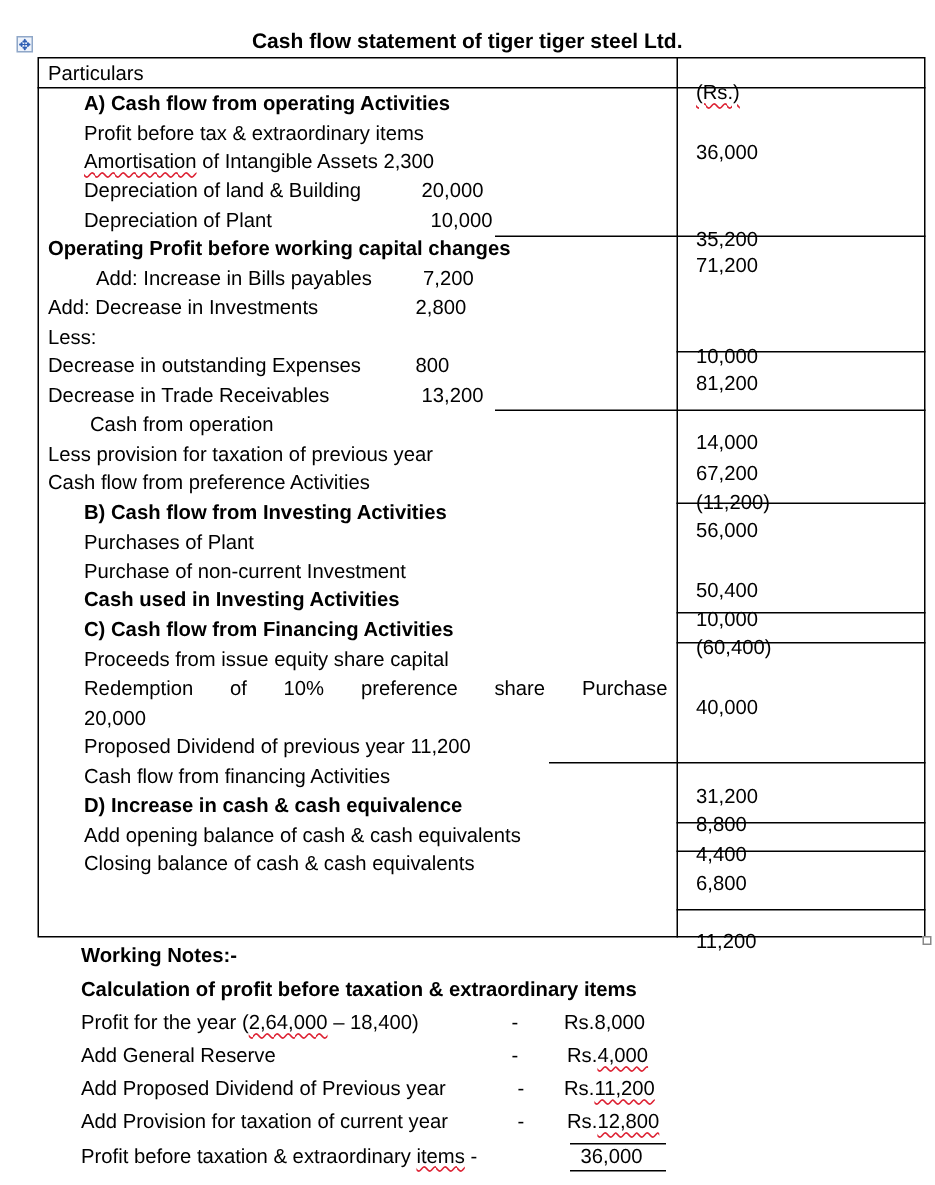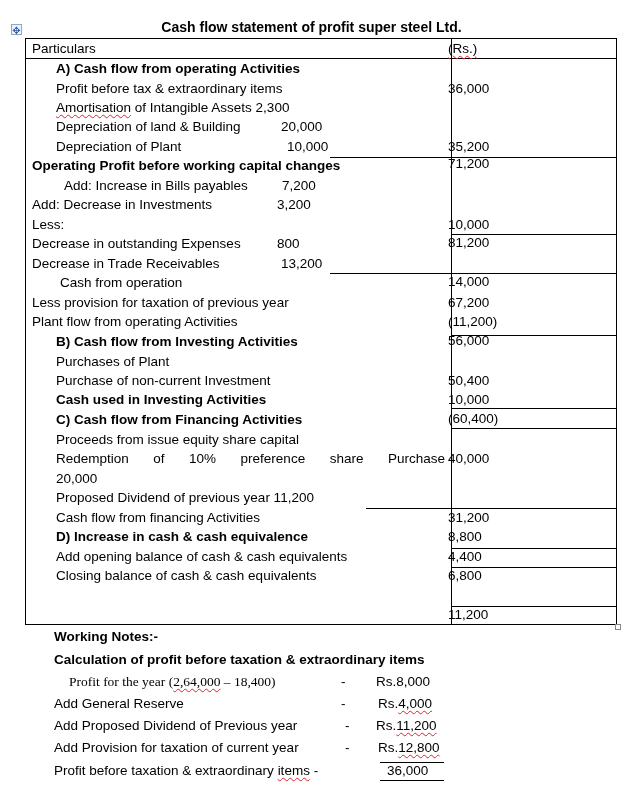--- a/index.html
+++ b/index.html
@@ -8,27 +8,27 @@
   .abs { position: absolute; white-space: nowrap; line-height: 19px; }
   .b { font-weight: bold; }
   .title { left: 0; width: 623px; top: 18px; text-align: center; font-weight: bold; font-size: 14px; }
   .handle { position: absolute; left: 11px; top: 24px; width: 11px; height: 11px; border: 1px solid #8fa7c8;
             background: #eef3fb; color: #2f5fb3; font-size: 10px; line-height: 11px; text-align: center; box-sizing: border-box; }
   .resize { position: absolute; left: 615px; top: 624px; width: 6px; height: 6px; border: 1px solid #888; background: #fff; box-sizing: border-box; }
   .tbl { position: absolute; left: 25px; top: 38px; width: 592px; height: 587px; border: 1px solid #000; box-sizing: border-box; }
   .vline { position: absolute; left: 451px; top: 38px; width: 1px; height: 587px; background: #000; }
   .hl { position: absolute; height: 1px; background: #000; }
   .wavy { text-decoration: underline wavy #d23; text-decoration-thickness: 1px; text-underline-offset: 2px; }
-  .num { left: 448px; }
+  .num { left: 464px; margin-top: 13px; }
 </style>
 </head>
 <body>
 
 <div class="handle">✥</div>
-<div class="abs title">Cash flow statement of profit super steel Ltd.</div>
+<div class="abs title">Cash flow statement of tiger tiger steel Ltd.</div>
 
 <div class="tbl"></div>
 <div class="vline"></div>
 
 <div class="hl" style="left:25px;width:592px;top:58px;"></div>
 <div class="hl" style="left:330px;width:287px;top:157px;"></div>
 <div class="hl" style="left:451px;width:166px;top:234px;"></div>
 <div class="hl" style="left:330px;width:287px;top:273px;"></div>
 <div class="hl" style="left:451px;width:166px;top:335px;"></div>
 <div class="hl" style="left:451px;width:166px;top:408px;"></div>
@@ -49,33 +49,33 @@
 <div class="abs" style="left:281px;top:117px;">20,000</div>
 <div class="abs" style="left:56px;top:137px;">Depreciation of Plant</div>
 <div class="abs" style="left:287px;top:137px;">10,000</div>
 <div class="abs num" style="top:137px;">35,200</div>
 
 <div class="abs b" style="left:32px;top:156px;">Operating Profit before working capital changes</div>
 <div class="abs num" style="top:154px;">71,200</div>
 <div class="abs" style="left:32px;top:176px;margin-left:32px;">Add: Increase in Bills payables</div>
 <div class="abs" style="left:282px;top:176px;">7,200</div>
 <div class="abs" style="left:32px;top:195px;">Add: Decrease in Investments</div>
-<div class="abs" style="left:277px;top:195px;">3,200</div>
+<div class="abs" style="left:277px;top:195px;">2,800</div>
 <div class="abs" style="left:32px;top:215px;">Less:</div>
 <div class="abs num" style="top:215px;">10,000</div>
 <div class="abs" style="left:32px;top:234px;">Decrease in outstanding Expenses</div>
 <div class="abs" style="left:277px;top:234px;">800</div>
 <div class="abs num" style="top:233px;">81,200</div>
 <div class="abs" style="left:32px;top:254px;">Decrease in Trade Receivables</div>
 <div class="abs" style="left:281px;top:254px;">13,200</div>
 <div class="abs" style="left:32px;top:273px;margin-left:28px;">Cash from operation</div>
 <div class="abs num" style="top:272px;">14,000</div>
 <div class="abs" style="left:32px;top:293px;">Less provision for taxation of previous year</div>
 <div class="abs num" style="top:293px;">67,200</div>
-<div class="abs" style="left:32px;top:312px;">Plant flow from operating Activities</div>
+<div class="abs" style="left:32px;top:312px;">Cash flow from preference Activities</div>
 <div class="abs num" style="top:312px;">(11,200)</div>
 
 <div class="abs b" style="left:56px;top:332px;">B)  Cash flow from Investing Activities</div>
 <div class="abs num" style="top:331px;">56,000</div>
 <div class="abs" style="left:56px;top:352px;">Purchases of Plant</div>
 <div class="abs" style="left:56px;top:371px;">Purchase of non-current Investment</div>
 <div class="abs num" style="top:371px;">50,400</div>
 <div class="abs b" style="left:56px;top:390px;">Cash used in Investing Activities</div>
 <div class="abs num" style="top:390px;">10,000</div>
 
@@ -102,21 +102,21 @@
 <div class="abs num" style="top:547px;">4,400</div>
 <div class="abs" style="left:56px;top:566px;">Closing balance of cash &amp; cash equivalents</div>
 <div class="abs num" style="top:566px;text-align:right;">6,800</div>
 <div class="abs num" style="top:605px;">11,200</div>
 
 <div class="resize"></div>
 
 <div class="abs b" style="left:54px;top:627px;">Working Notes:-</div>
 <div class="abs b" style="left:54px;top:650px;">Calculation of profit before taxation &amp; extraordinary items</div>
 
-<div class="abs" style="left:69px;top:672px;font-family:Liberation Serif, serif;"><span>Profit for the year (</span><span class="wavy">2,64,000</span><span> – 18,400)</span></div>
+<div class="abs" style="left:54px;top:672px;"><span>Profit for the year (</span><span class="wavy">2,64,000</span><span> – 18,400)</span></div>
 <div class="abs" style="left:341px;top:672px;">-</div>
 <div class="abs" style="left:376px;top:672px;">Rs.8,000</div>
 
 <div class="abs" style="left:54px;top:694px;">Add General Reserve</div>
 <div class="abs" style="left:341px;top:694px;">-</div>
 <div class="abs" style="left:378px;top:694px;"><span>Rs.</span><span class="wavy">4,000</span></div>
 
 <div class="abs" style="left:54px;top:716px;">Add Proposed Dividend of Previous year</div>
 <div class="abs" style="left:345px;top:716px;">-</div>
 <div class="abs" style="left:376px;top:716px;"><span>Rs.</span><span class="wavy">11,200</span></div>

